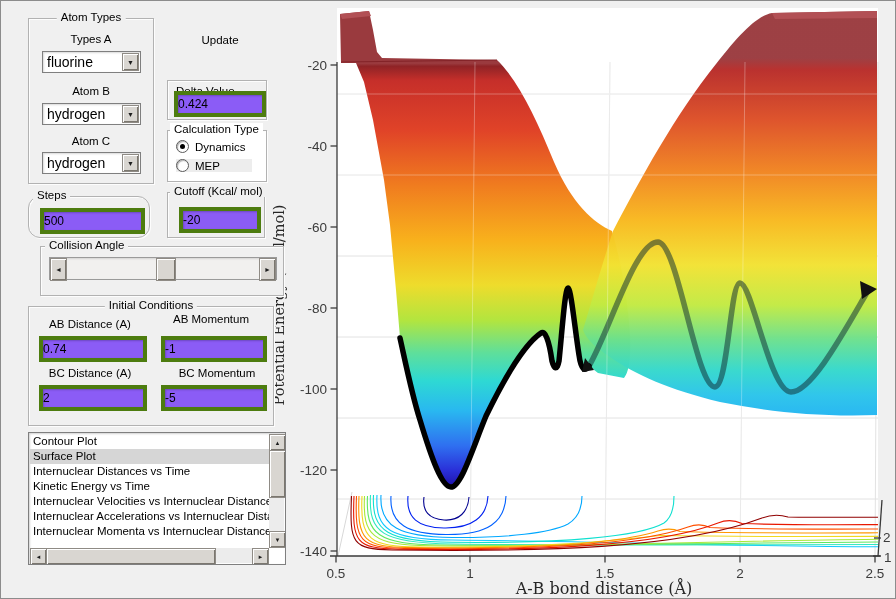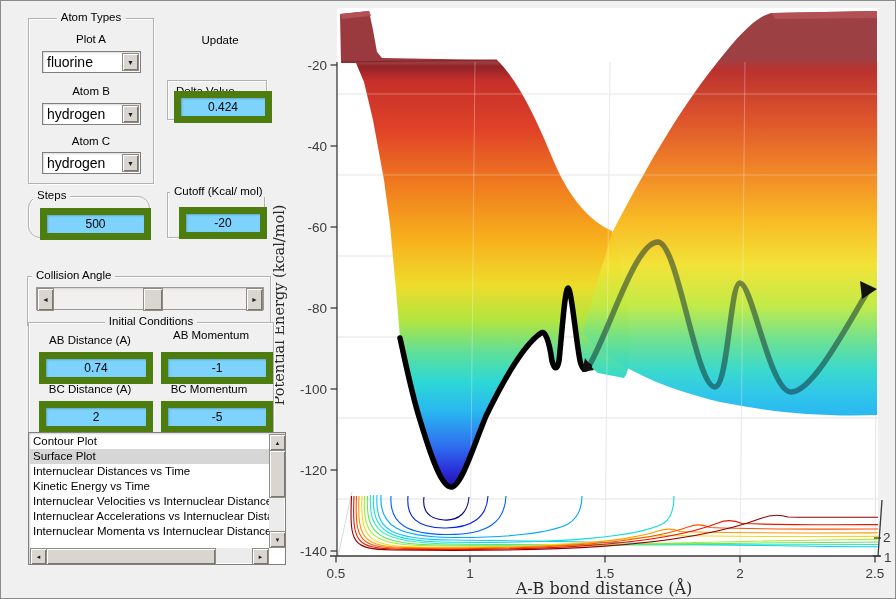--- a/index.html
+++ b/index.html
@@ -6,21 +6,21 @@
   #app{position:relative;width:896px;height:599px;background:#f0f0f0;overflow:hidden;}
   #frame{position:absolute;inset:0;border:1px solid #8c8c8c;pointer-events:none;z-index:9;}
   #chart{position:absolute;left:0;top:0;z-index:1;}
   #ui{position:absolute;inset:0;z-index:2;}
   .panel{position:absolute;border:1px solid #b2b2b2;box-shadow:inset 1px 1px 0 #fdfdfd,1px 1px 0 #fdfdfd;background:#f0f0f0;}
   .panel--white{background:#ffffff;}
   .ptitle{position:absolute;top:-8px;left:8px;padding:0 4px;background:#f0f0f0;font-size:11.5px;color:#000;white-space:nowrap;}
   .panel--white > .ptitle{background:#ffffff;}
   .ptitle--center{left:50%;transform:translateX(-50%);}
   .lbl{position:absolute;font-size:11.5px;color:#000;white-space:nowrap;text-align:center;}
-  .edit{position:absolute;background:#7dd3fc;border:7px solid #4d7c0f;box-shadow:inset 1px 1px 2px rgba(0,0,0,.22);font-size:12px;text-align:center;line-height:18px;color:#000;}
+  .edit{position:absolute;background:#8b5cf6;border:4px solid #4d7c0f;box-shadow:inset 1px 1px 2px rgba(0,0,0,.22);font-size:12px;line-height:18px;color:#000;}
   .dd{position:absolute;background:#fff;border:1px solid #7f7f7f;box-shadow:inset 1px 1px 2px rgba(0,0,0,.15);height:20px;}
   .dd-text{position:absolute;left:4px;top:2px;font-size:14px;color:#000;}
   .btn3d{background:#d9d6d1;border:1px solid #8f8b85;box-shadow:inset 1px 1px 0 #ffffff,inset -1px -1px 0 #7b776f;display:flex;align-items:center;justify-content:center;color:#1d1d1d;}
   .dd-btn{position:absolute;right:1px;top:1px;width:15px;height:16px;font-size:7px;}
   .flatbtn{position:absolute;background:transparent;border:none;font-size:11.5px;color:#000;cursor:pointer;font-family:"Liberation Sans",sans-serif;}
   .radio-row{position:absolute;display:flex;align-items:center;gap:6px;}
   .radio{width:11px;height:11px;border-radius:50%;background:#fff;border:1px solid #5a5a5a;box-shadow:inset 1px 1px 1px rgba(0,0,0,.3);position:relative;flex:0 0 auto;}
   .radio.sel::after{content:'';position:absolute;left:3px;top:3px;width:5px;height:5px;border-radius:50%;background:#000;}
   .radio-lbl{font-size:11.5px;color:#000;}
   .slider{position:absolute;background:#f1f0ef;border:1px solid #9a9a9a;box-shadow:inset 1px 1px 2px rgba(0,0,0,.12);}
@@ -178,21 +178,21 @@
   </g>
 
   <text x="604" y="594" text-anchor="middle" font-family="DejaVu Serif, serif" font-size="16" fill="#262626">A-B bond distance (Å)</text>
   <text x="284" y="305" text-anchor="middle" font-family="DejaVu Serif, serif" font-size="14.5" fill="#262626" transform="rotate(-90 284 305)">Potential Energy (kcal/mol)</text>
 </svg>
 
 <div id="ui">
 
   <div class="panel" style="left:28px;top:18px;width:124px;height:164px;">
     <span class="ptitle ptitle--center">Atom Types</span>
-    <span class="lbl" style="left:0;width:124px;top:14px;">Plot A</span>
+    <span class="lbl" style="left:0;width:124px;top:14px;">Types A</span>
     <div class="dd" style="left:13px;top:32px;width:97px;">
       <span class="dd-text">fluorine</span>
       <span class="btn3d dd-btn">▼</span>
     </div>
     <span class="lbl" style="left:0;width:124px;top:66px;">Atom B</span>
     <div class="dd" style="left:13px;top:84px;width:97px;">
       <span class="dd-text">hydrogen</span>
       <span class="btn3d dd-btn">▼</span>
     </div>
     <span class="lbl" style="left:0;width:124px;top:116px;text-align:center;">Atom C</span>
@@ -202,48 +202,59 @@
     </div>
   </div>
 
   <button class="flatbtn" style="left:178px;top:30px;width:84px;height:20px;">Update</button>
 
   <div class="panel" style="left:167px;top:80px;width:98px;height:38px;">
     <span class="ptitle" style="left:4px;margin-top:12px;">Delta Value</span>
     <div class="edit" style="left:6px;top:10px;width:84px;height:18px;">0.424</div>
   </div>
 
+  <div class="panel panel--white" style="left:167px;top:130px;width:98px;height:50px;">
+    <span class="ptitle" style="left:2px;">Calculation Type</span>
+    <div class="radio-row" style="left:8px;top:9px;">
+      <span class="radio sel"></span>
+      <span class="radio-lbl">Dynamics</span>
+    </div>
+    <div class="radio-row" style="left:8px;top:28px;width:76px;background:#ededed;">
+      <span class="radio"></span>
+      <span class="radio-lbl">MEP</span>
+    </div>
+  </div>
 
   <div class="panel" style="left:28px;top:196px;width:120px;height:40px;border-radius:12px;">
     <span class="ptitle" style="left:4px;">Steps</span>
     <div class="edit" style="left:11px;top:11px;width:97px;height:18px;">500</div>
   </div>
 
   <div class="panel" style="left:167px;top:192px;width:96px;height:44px;">
     <span class="ptitle" style="left:2px;">Cutoff (Kcal/ mol)</span>
     <div class="edit" style="left:11px;top:14px;width:74px;height:18px;">-20</div>
   </div>
 
-  <div class="panel" style="left:27px;top:246px;width:242px;height:48px;margin-top:30px;">
+  <div class="panel" style="left:40px;top:246px;width:242px;height:48px;">
     <span class="ptitle" style="left:4px;">Collision Angle</span>
     <div class="slider" style="left:8px;top:10px;width:226px;height:21px;">
       <span class="btn3d sl-btn" style="left:0;">◄</span>
       <span class="btn3d sl-thumb" style="left:106px;"></span>
       <span class="btn3d sl-btn" style="right:0;">►</span>
     </div>
   </div>
 
-  <div class="panel" style="left:28px;top:306px;width:244px;height:118px;margin-top:16px;">
+  <div class="panel" style="left:28px;top:306px;width:244px;height:118px;">
     <span class="ptitle ptitle--center">Initial Conditions</span>
     <span class="lbl" style="left:2px;width:118px;top:11px;">AB Distance (A)</span>
     <span class="lbl" style="left:126px;width:112px;top:6px;">AB Momentum</span>
     <div class="edit" style="left:10px;top:29px;width:100px;height:18px;">0.74</div>
     <div class="edit" style="left:132px;top:29px;width:98px;height:18px;">-1</div>
     <span class="lbl" style="left:2px;width:118px;top:60px;">BC Distance (A)</span>
-    <span class="lbl" style="left:124px;width:112px;top:60px;">BC Momentum</span>
+    <span class="lbl" style="left:132px;width:112px;top:60px;">BC Momentum</span>
     <div class="edit" style="left:10px;top:78px;width:100px;height:18px;">2</div>
     <div class="edit" style="left:132px;top:78px;width:98px;height:18px;">-5</div>
   </div>
 
   <div class="listbox" style="left:28px;top:432px;width:240px;height:131px;">
     <div style="position:absolute;left:1px;top:1px;right:16px;bottom:16px;overflow:hidden;">
       <div class="lb-item">Contour Plot</div>
       <div class="lb-item sel">Surface Plot</div>
       <div class="lb-item">Internuclear Distances vs Time</div>
       <div class="lb-item">Kinetic Energy vs Time</div>

